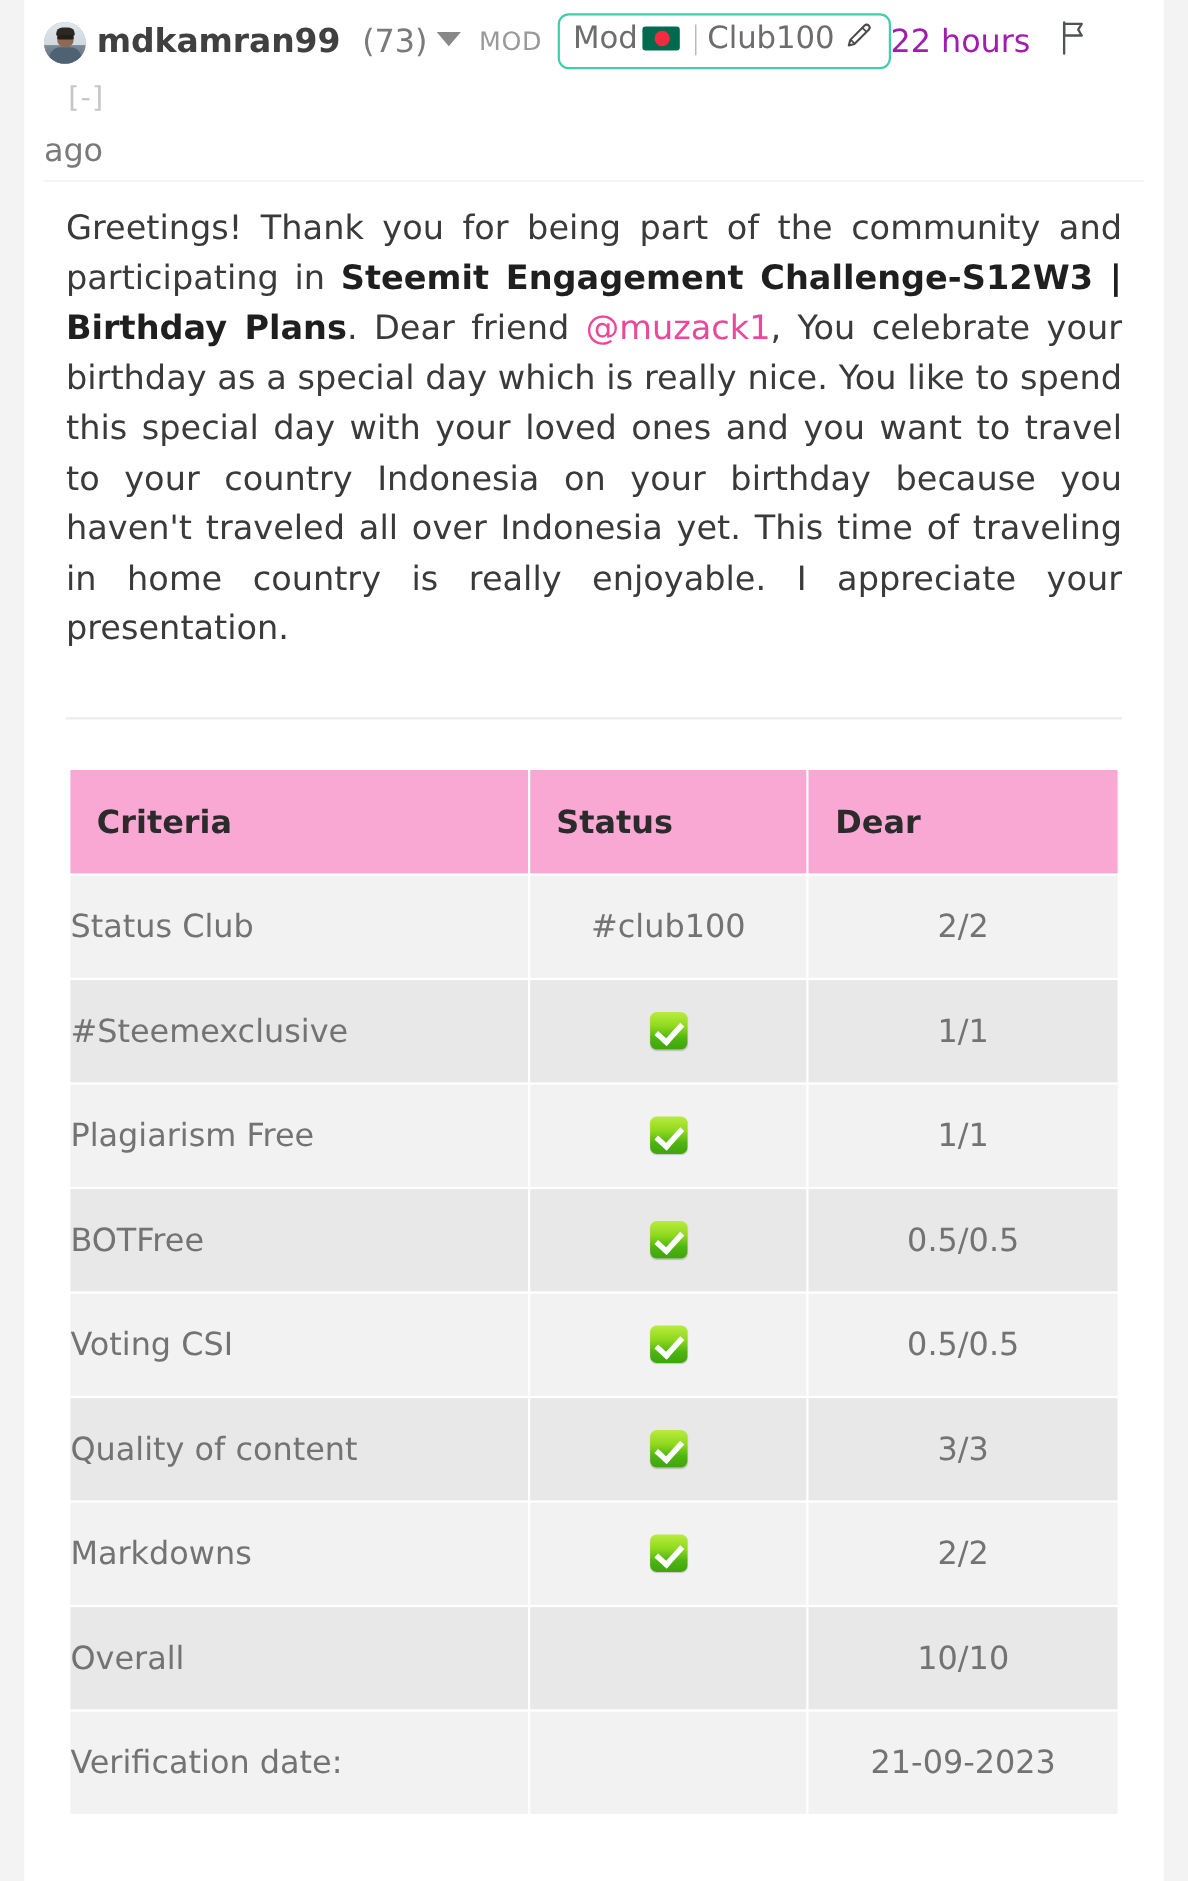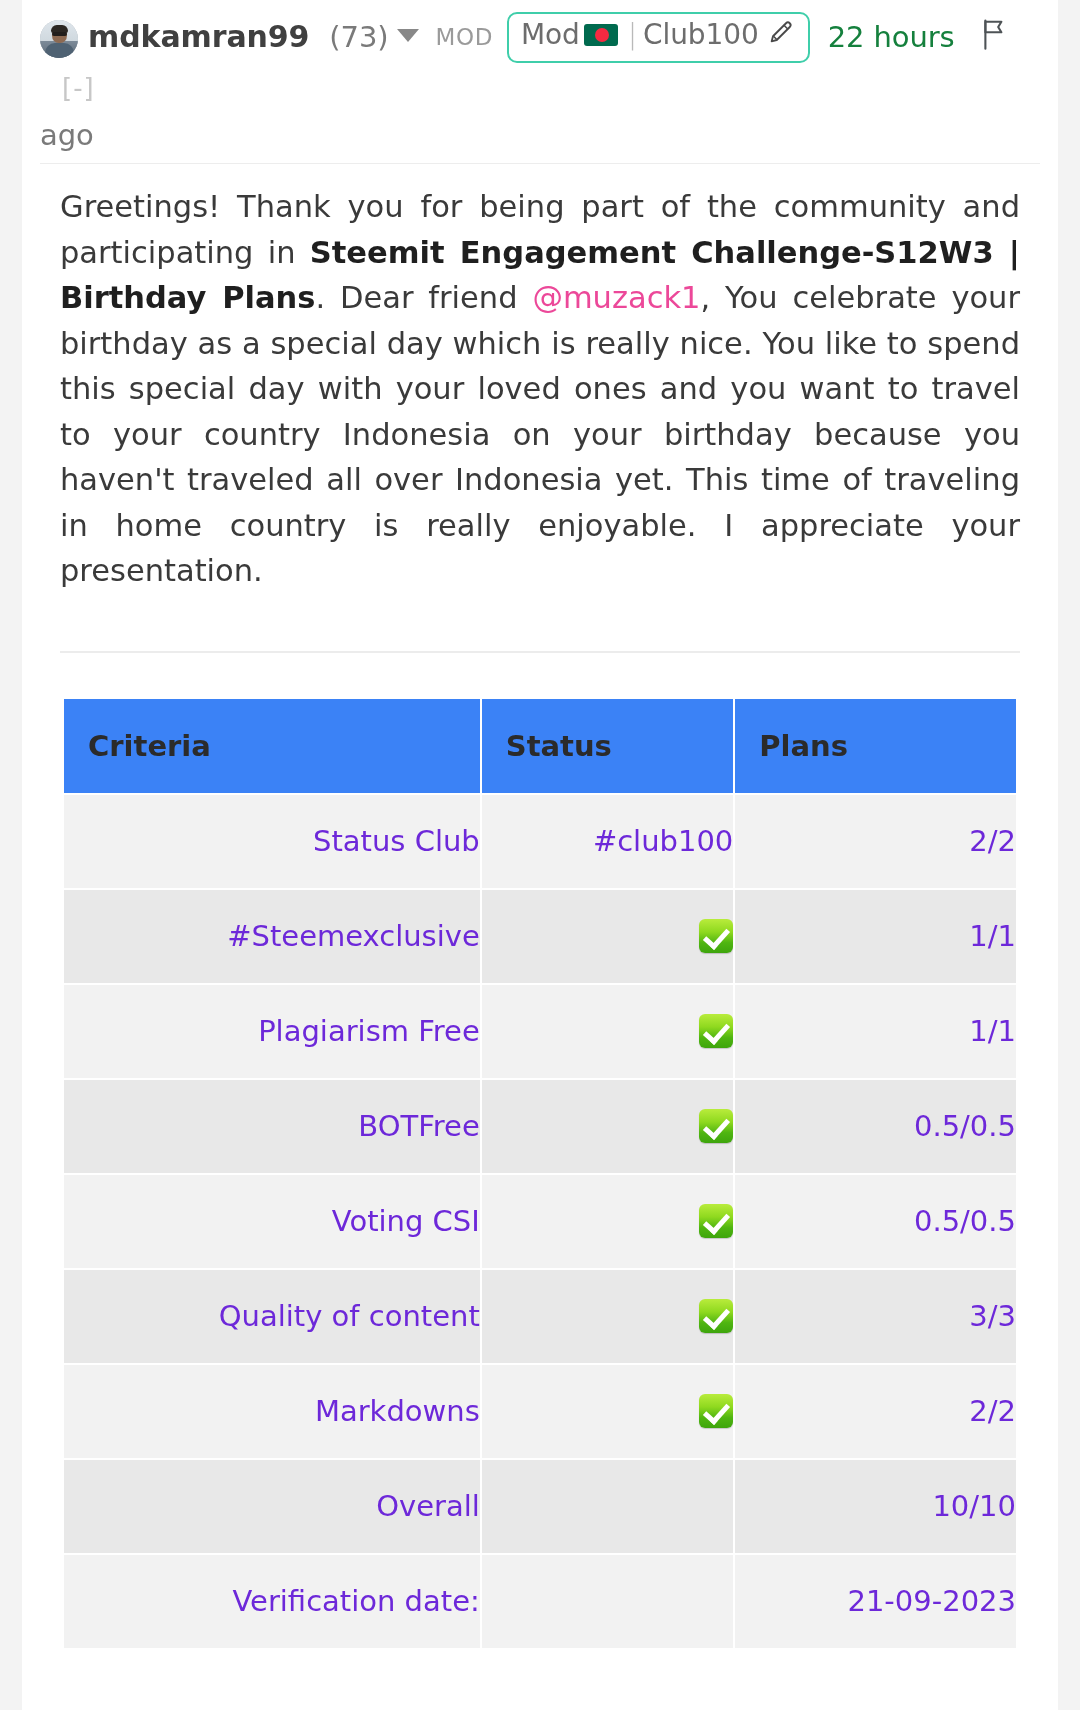--- a/index.html
+++ b/index.html
@@ -144,22 +144,21 @@
     color: #b9b9b9;
     margin: 0 6px;
     font-weight: 300;
   }
   .badge .pencil {
     display: inline-block;
     margin-left: 7px;
     vertical-align: -3px;
   }
   .timestamp {
-    margin-left: 18px;
-    color: #15803d;
+    color: #a21caf;
     font-size: 29px;
   }
   .flag-icon {
     display: inline-block;
     margin-left: 24px;
     vertical-align: -3px;
   }
   .collapse {
     margin-left: 22px;
     color: #c7c7c7;
@@ -196,27 +195,26 @@
     width: 100%;
     border-collapse: separate;
     border-spacing: 2px;
     table-layout: fixed;
   }
   table.score-table th,
   table.score-table td {
     padding: 0 0;
     height: 93px;
     font-size: 29px;
-    color: #6d28d9;
+    color: #737373;
     font-weight: 400;
     vertical-align: middle;
-    text-align: right;
   }
   table.score-table th {
-    background: #3b82f6;
+    background: #f9a8d4;
     font-weight: 700;
     color: #2b2b2b;
     text-align: left;
     padding-left: 24px;
     height: 94px;
   }
   col.c-criteria { width: 400px; }
   col.c-status   { width: 242px; }
   col.c-score    { width: 270px; }
   td.criteria {
@@ -291,21 +289,21 @@
       <table class="score-table">
         <colgroup>
           <col class="c-criteria">
             <col class="c-status">
             <col class="c-score">
         </colgroup>
         <thead>
           <tr>
             <th>Criteria</th>
             <th>Status</th>
-            <th>Plans</th>
+            <th>Dear</th>
           </tr>
         </thead>
         <tbody>
             <tr class="odd">
               <td class="criteria">Status Club</td>
               <td class="status tag-link">#club100</td>
               <td class="score">2/2</td>
             </tr>
             <tr class="even">
               <td class="criteria tag-link">#Steemexclusive</td>

